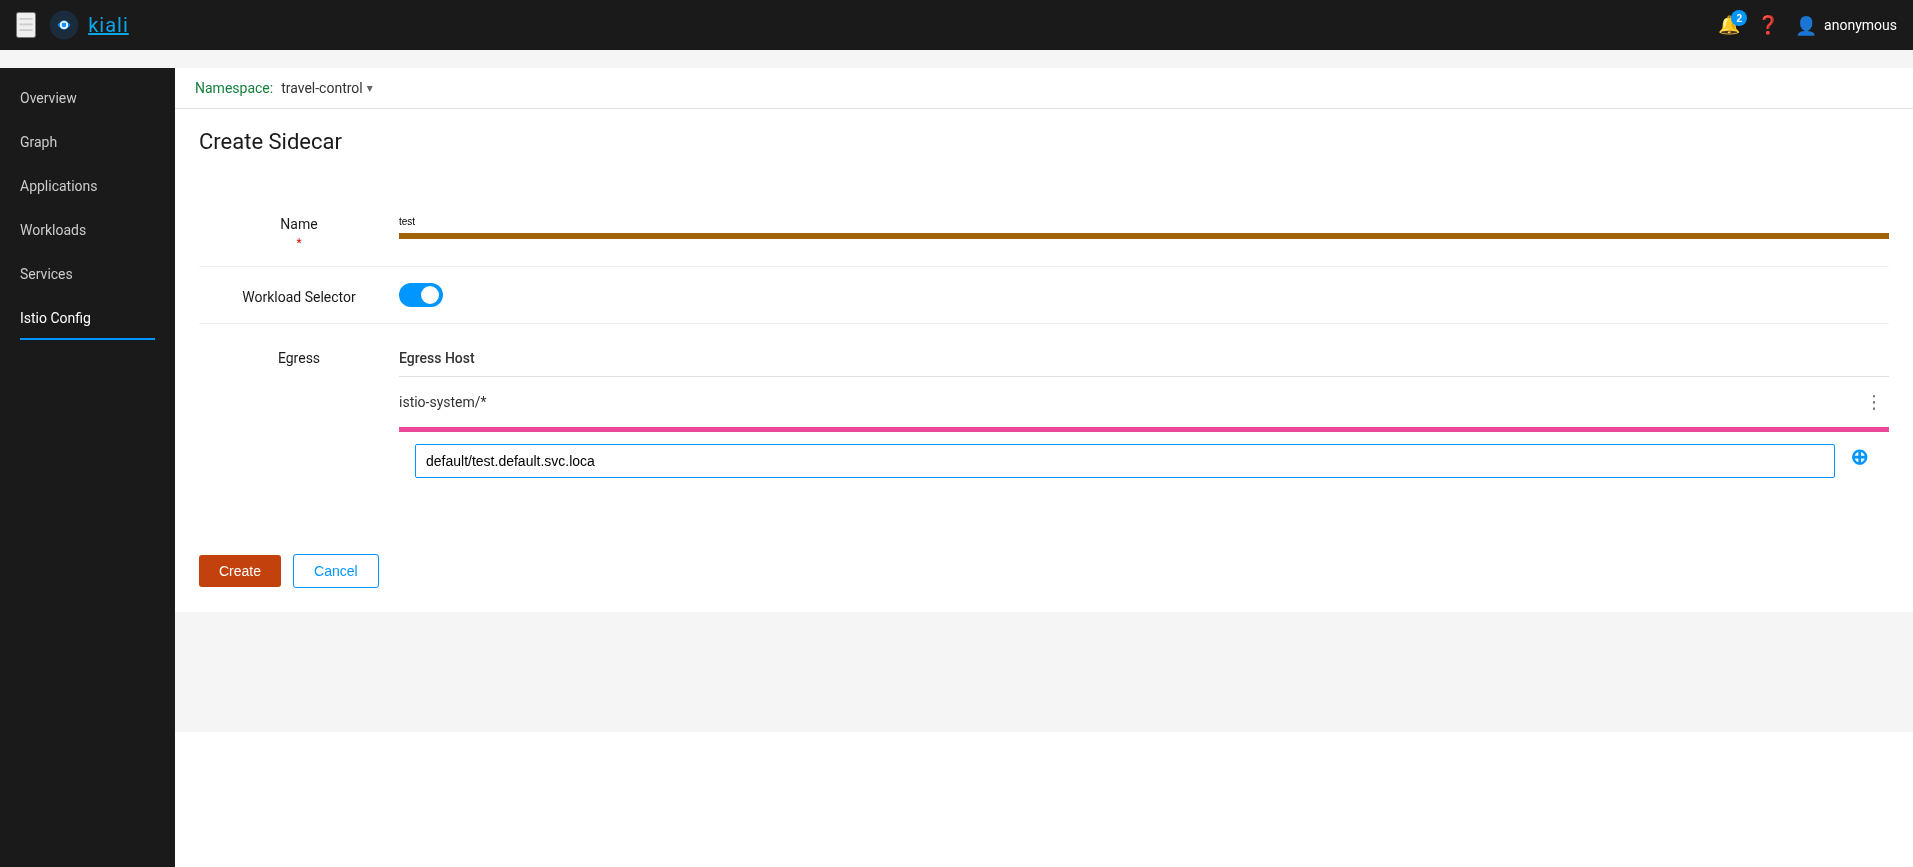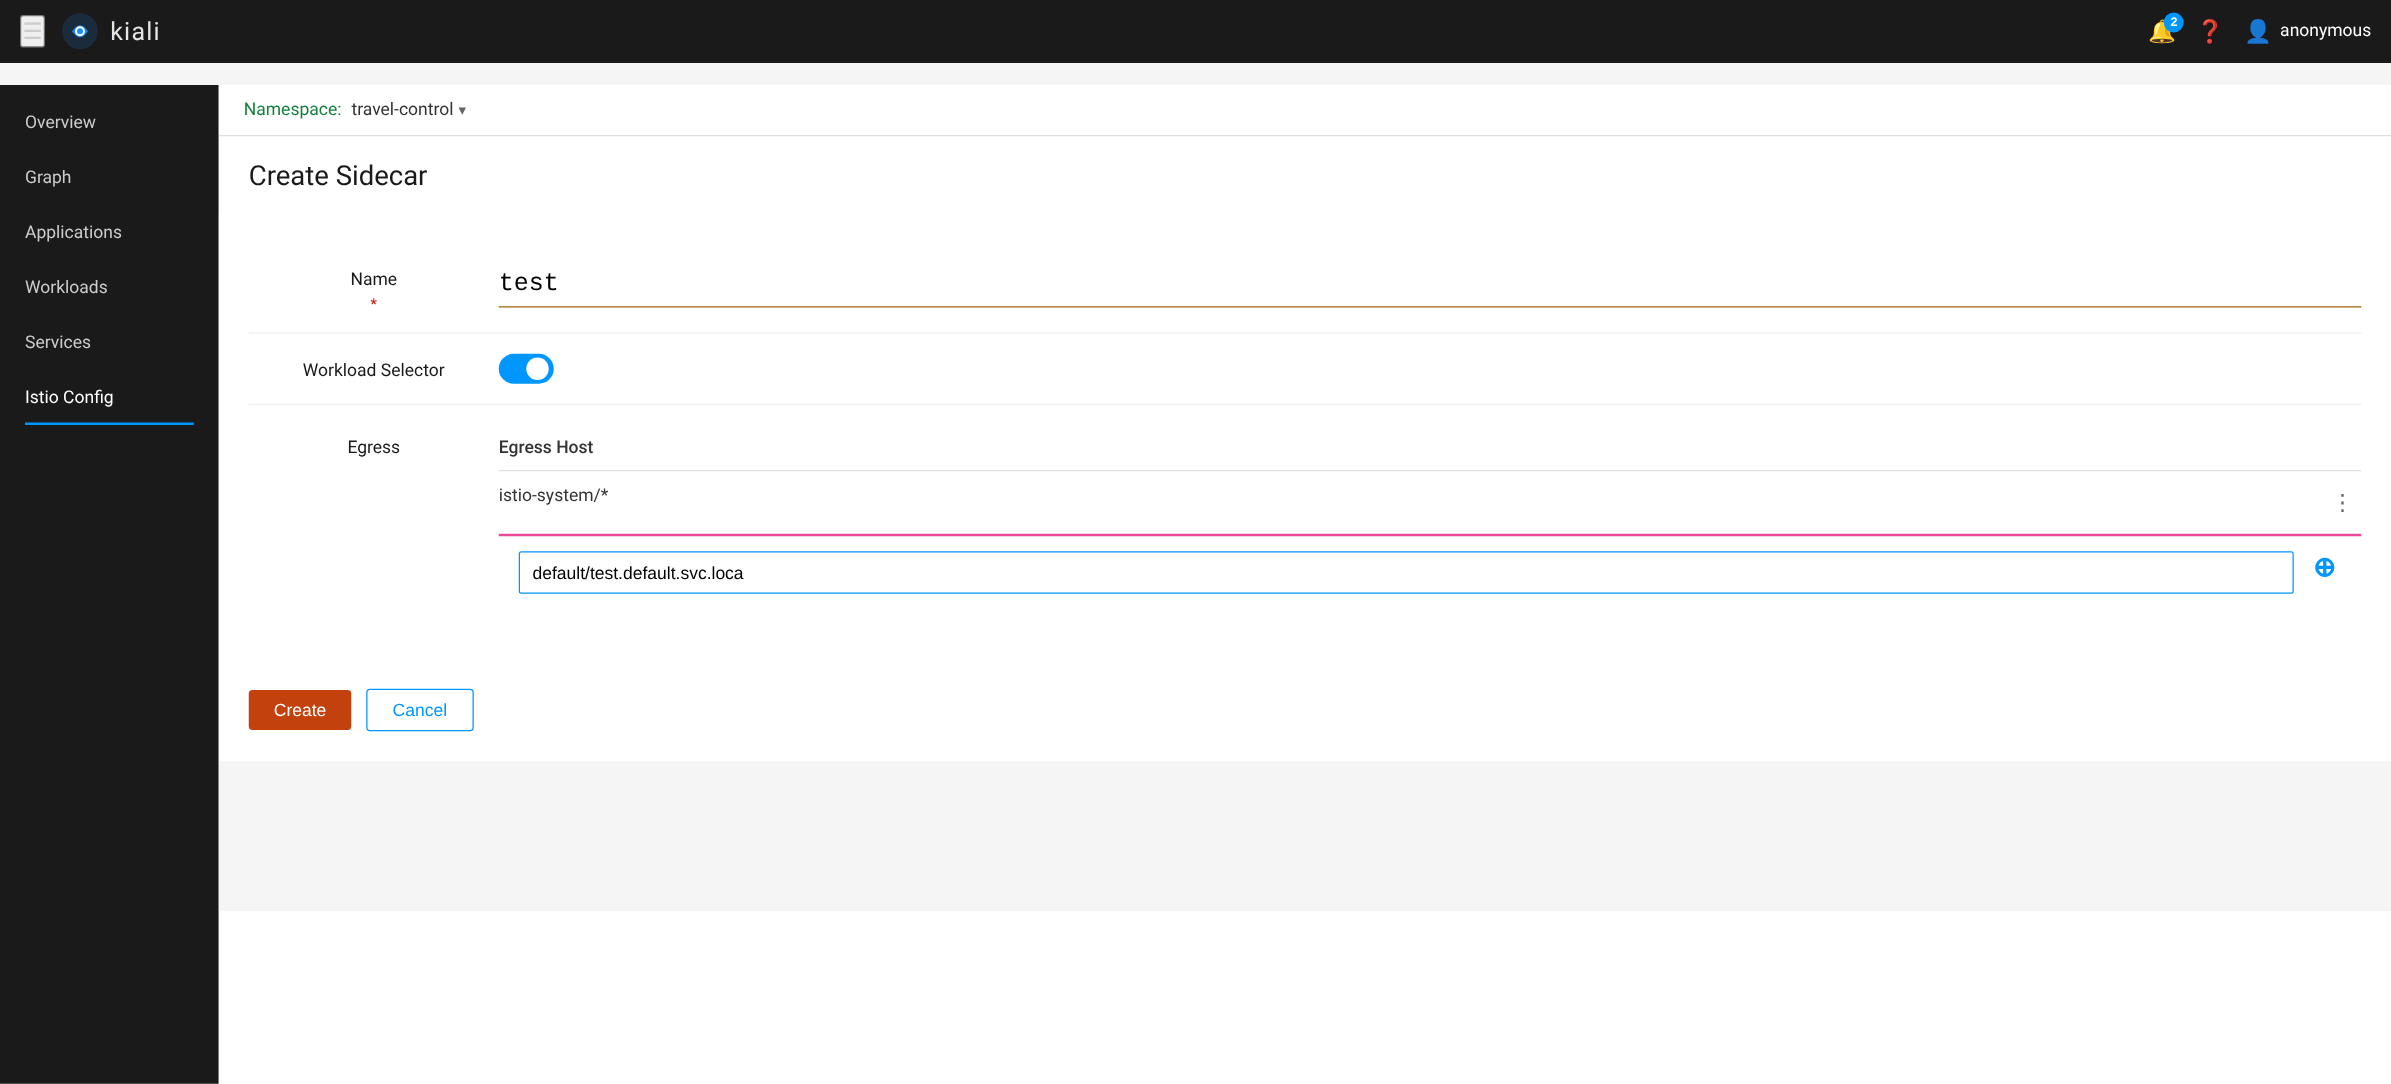--- a/index.html
+++ b/index.html
@@ -15,21 +15,21 @@
       color: white;
       justify-content: space-between;
       position: fixed;
       top: 0; left: 0; right: 0;
       z-index: 100;
     }
     .header-left { display: flex; align-items: center; gap: 12px; }
     .hamburger-icon { cursor: pointer; font-size: 18px; color: #ccc; }
     .logo-container { display: flex; align-items: center; gap: 8px; cursor: pointer; }
     .logo-svg { width: 32px; height: 32px; }
-    .logo-text { color: #e5e5e5; font-size: 20px; font-weight: 400; letter-spacing: 1px; }
+    .logo-text { color: #0ea5e9; font-size: 20px; font-weight: 400; letter-spacing: 1px; text-decoration: underline; }
     .header-right { display: flex; align-items: center; gap: 16px; }
     .notification-btn { position: relative; background: none; border: none; color: #aaa; cursor: pointer; font-size: 18px; }
     .notification-badge {
       position: absolute; top: -4px; right: -6px;
       background: #0096ff; color: white; font-size: 10px;
       border-radius: 50%; width: 16px; height: 16px;
       display: flex; align-items: center; justify-content: center;
       font-weight: bold;
     }
     .help-btn { background: none; border: none; color: #aaa; cursor: pointer; font-size: 18px; }
@@ -122,26 +122,25 @@
       gap: 4px;
       flex-direction: column;
     }
     .required-star { color: #c9190b; font-size: 12px; }
 
     .form-control { flex: 1; }
 
     .text-input {
       width: 100%;
       border: none;
-      border-bottom: 1px solid #a16207;
+      border-bottom: 6px solid #a16207;
       padding: 6px 0;
-      font-size: 20px;
+      font-size: 10px;
       outline: none;
       background: transparent;
-      font-family: Liberation Mono, monospace;
     }
 
     
     .toggle-switch {
       position: relative;
       width: 44px;
       height: 24px;
       cursor: pointer;
     }
     .toggle-track {
@@ -168,23 +167,23 @@
     .egress-header-row {
       display: flex;
       align-items: center;
       padding: 10px 0;
       border-bottom: 1px solid #e0e0e0;
     }
     .egress-header-text { font-size: 14px; font-weight: 500; color: #333; flex: 1; }
 
     .egress-item-row {
       display: flex;
-      align-items: flex-start;
+      align-items: center;
       padding: 12px 0;
-      border-bottom: 2px solid #ec4899;
+      border-bottom: 5px solid #ec4899;
     }
     .egress-item-text { flex: 1; font-size: 14px; color: #333; }
     .egress-item-actions { display: flex; align-items: center; gap: 8px; }
     .more-btn {
       background: none; border: none; cursor: pointer;
       color: #666; font-size: 18px; padding: 2px 6px;
     }
 
     .egress-input-row {
       display: flex;

